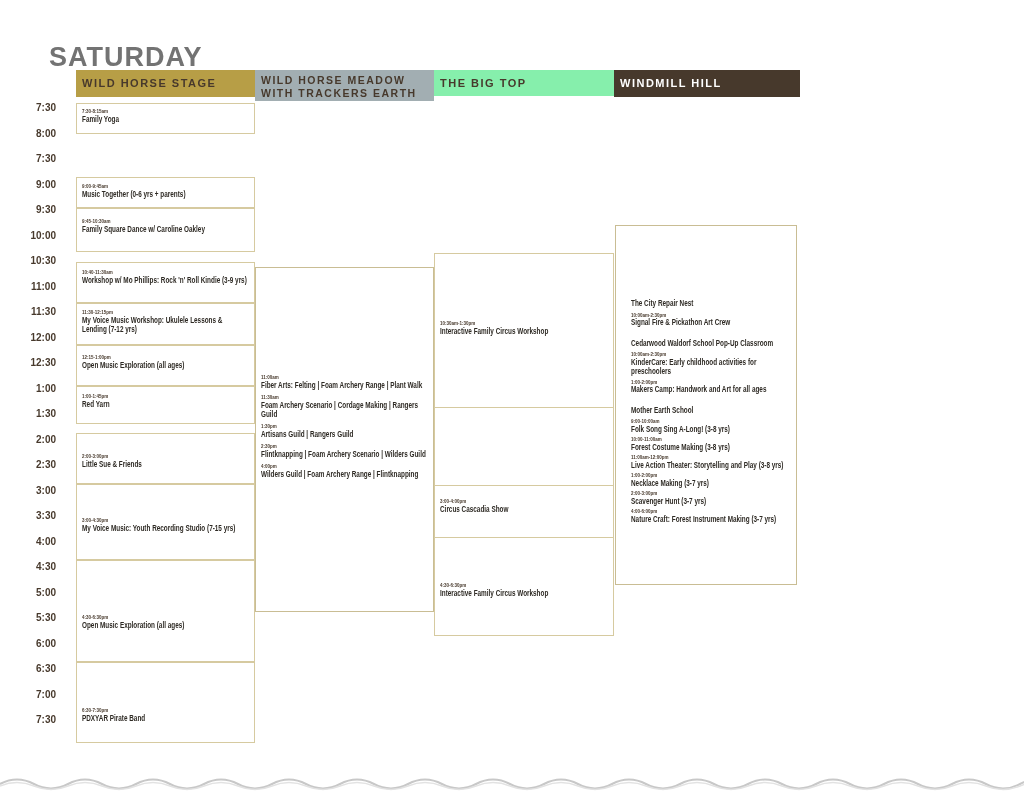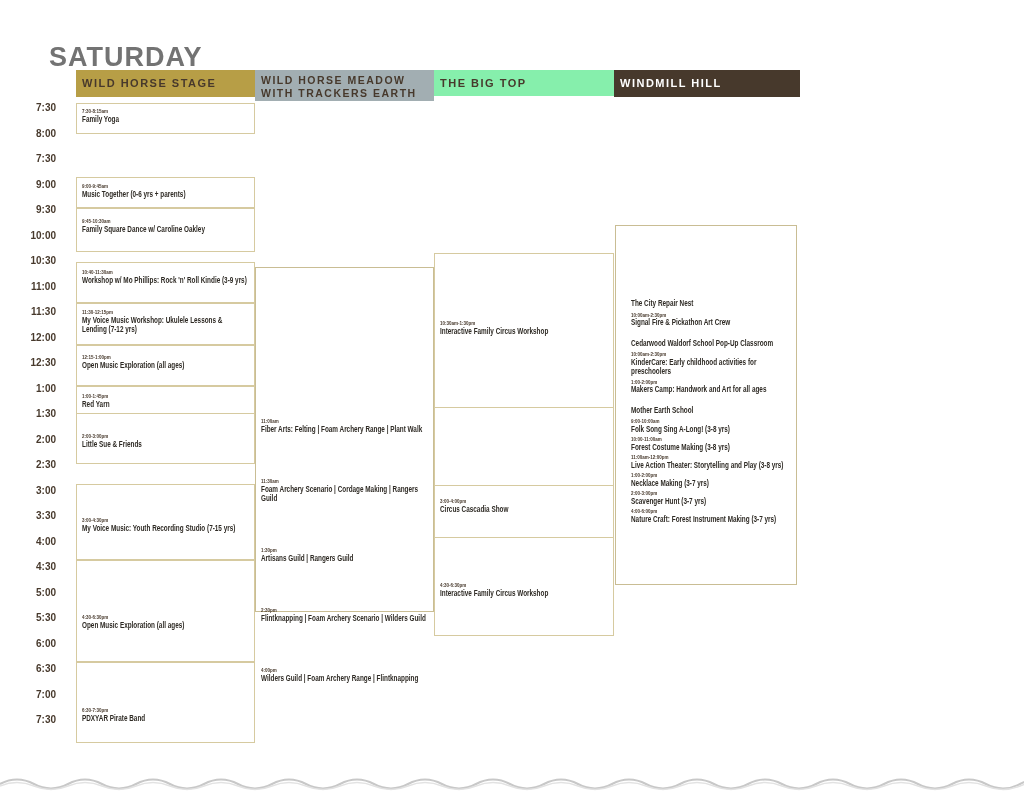--- a/index.html
+++ b/index.html
@@ -16,21 +16,21 @@
   #hdr-windmill{left:614px;width:186px;height:27px;background:#47392c;color:#ffffff;}
   .time-label{position:absolute;left:16px;width:40px;text-align:right;
               font-size:10px;font-weight:bold;color:#47392c;line-height:1;}
   .evt{position:absolute;box-sizing:border-box;border:1px solid #d6caa0;background:#fff;
        padding:4px 5px 0 5px;}
   .bigbox{position:absolute;box-sizing:border-box;border:1px solid #c9bd94;background:#fff;
           padding-left:5px;padding-right:5px;}
   .t{font-size:6px;font-weight:bold;color:#47392c;line-height:1.1;}
   .n{font-size:8.5px;font-weight:bold;color:#2e2a24;line-height:1.1;}
   .cx{display:inline-block;width:133%;transform:scaleX(0.75);transform-origin:0 0;}
-  .fi{margin-bottom:4px;margin-top:44px;}
+  .fi{margin-bottom:4px;}
   .fi4{margin-bottom:2px;}
   .sec{margin-bottom:11px;margin-left:8px;}
   .sec-head{font-size:8.5px;font-weight:bold;color:#2e2a24;line-height:1.15;margin-bottom:3px;}
   .torn{position:absolute;left:0;top:772px;width:1024px;height:19px;}
 </style>
 </head>
 <body>
 
 <div class="canvas" id="sched">
   <div class="title">SATURDAY</div>
@@ -91,21 +91,21 @@
       <div class="n"><span class="cx">My Voice Music Workshop: Ukulele Lessons &amp; Lending (7-12 yrs)</span></div>
     </div>
     <div class="evt" style="left: 76px; width: 179px; top: 345px; height: 41px; padding-top: 8px;">
       <div class="t"><span class="cx">12:15-1:00pm</span></div>
       <div class="n"><span class="cx">Open Music Exploration (all ages)</span></div>
     </div>
     <div class="evt" style="left: 76px; width: 179px; top: 386px; height: 38px; padding-top: 6px;">
       <div class="t"><span class="cx">1:00-1:45pm</span></div>
       <div class="n"><span class="cx">Red Yarn</span></div>
     </div>
-    <div class="evt" style="left: 76px; width: 179px; top: 413px; height: 51px; padding-top: 19px;">
+    <div class="evt" style="left: 76px; width: 179px; top: 433px; height: 51px; padding-top: 19px;">
       <div class="t"><span class="cx">2:00-3:00pm</span></div>
       <div class="n"><span class="cx">Little Sue &amp; Friends</span></div>
     </div>
     <div class="evt" style="left: 76px; width: 179px; top: 484px; height: 76px; padding-top: 32px;">
       <div class="t"><span class="cx">3:00-4:30pm</span></div>
       <div class="n"><span class="cx">My Voice Music: Youth Recording Studio (7-15 yrs)</span></div>
     </div>
     <div class="evt" style="left: 76px; width: 179px; top: 560px; height: 102px; padding-top: 53px;">
       <div class="t"><span class="cx">4:30-6:30pm</span></div>
       <div class="n"><span class="cx">Open Music Exploration (all ages)</span></div>

